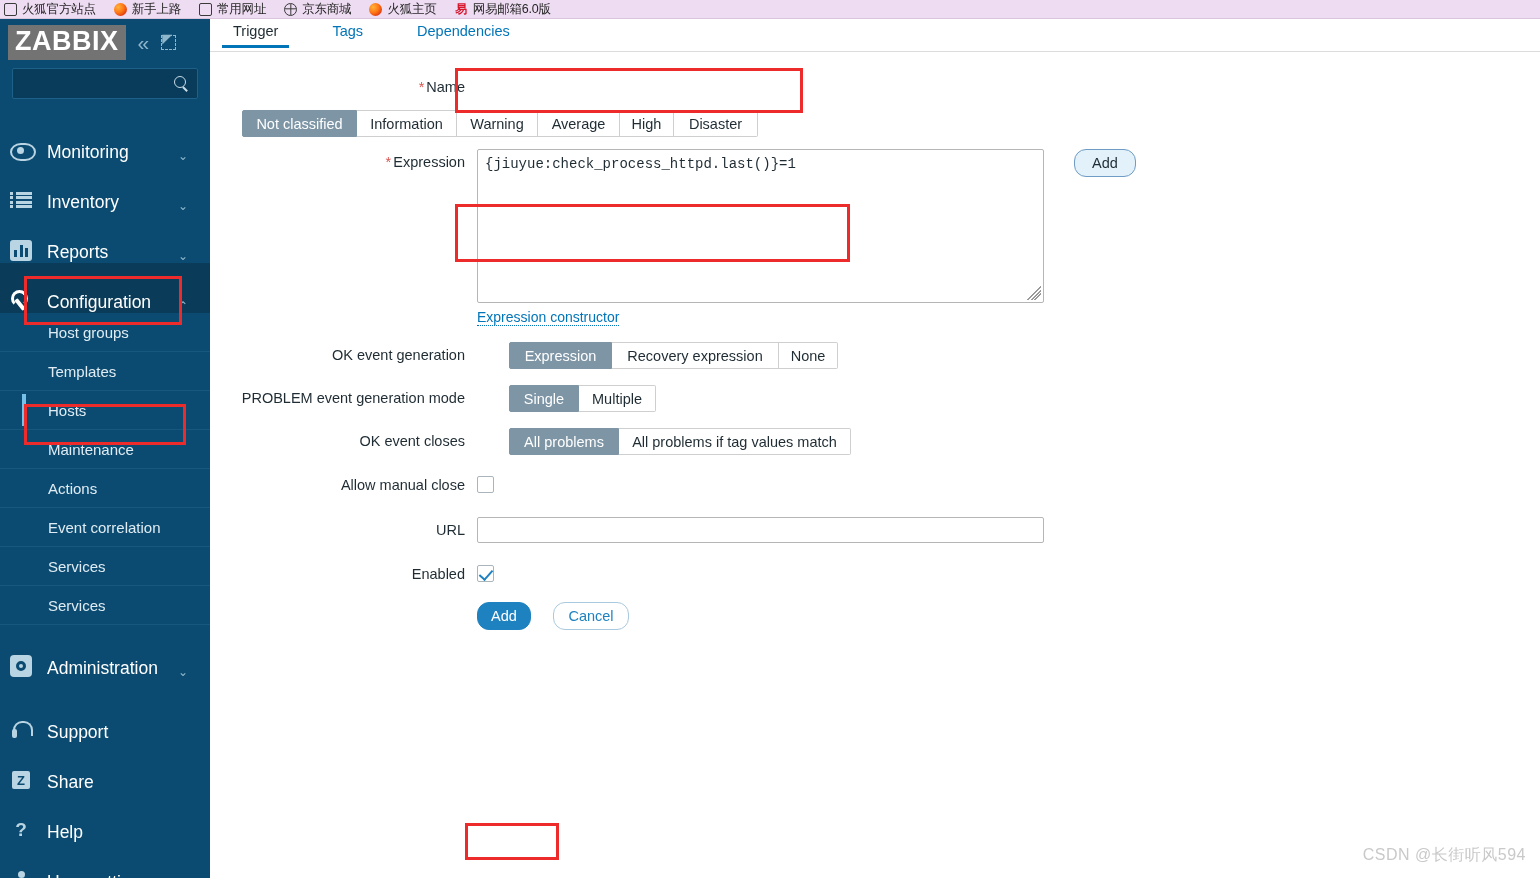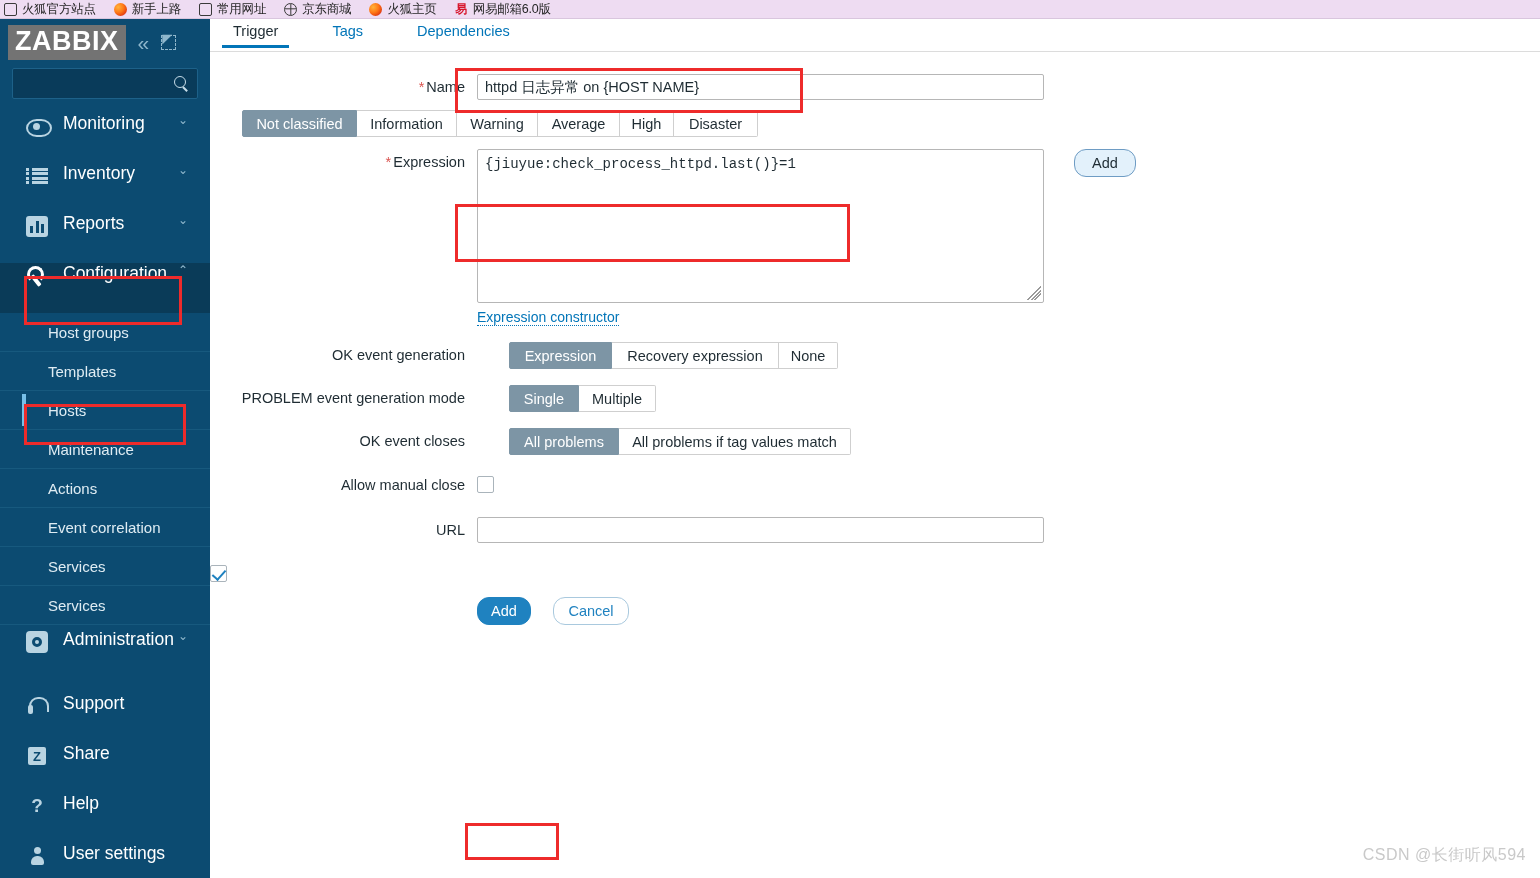--- a/index.html
+++ b/index.html
@@ -69,22 +69,22 @@
   #search-icon:before {
     content:""; position:absolute; left:0; top:0; width:10px; height:10px;
     border: 1.8px solid #c6dce8; border-radius: 50%;
   }
   #search-icon:after {
     content:""; position:absolute; left:9px; top:10px; width:6px; height:1.8px;
     background:#c6dce8; transform: rotate(45deg); transform-origin: left center;
   }
 
   .nav-item {
-    height: 50px; display: flex; align-items: flex-start;
-    padding-left: 24px; cursor: pointer; position: relative;
+    height: 50px; display: flex; align-items: flex-end;
+    padding-left: 8px; cursor: pointer; position: relative;
   }
   .nav-item .nav-ico {
     width: 26px; height: 26px; margin-right: 13px; flex: none;
     display: inline-flex; align-items: center; justify-content: center;
     color: #b9d4e2;
   }
   .nav-item .nav-label { font-size: 17.5px; color: #ffffff; }
   .nav-item .chev { position: absolute; right: 22px; font-size: 12px; color: #8fb7cc; }
   .nav-item.active { background: #0a3b58; }
 
@@ -377,21 +377,20 @@
   <div id="tabbar">
     <div class="tab active">Trigger</div>
     <div class="tab">Tags</div>
     <div class="tab">Dependencies</div>
   </div>
 
   <div class="form-row" style="margin-top:22px">
     <div class="form-label">
       <span class="req">*</span><span>Name</span>
     </div>
-    <input class="txt-input" style="width: 567px;" value="httpd 日志异常 on {HOST NAME}">
   </div>
 
 
   <div class="form-row">
     <div class="seg">
       <div class="seg-btn selected" style="width:115px;justify-content:center">Not classified</div>
       <div class="seg-btn" style="width:100px;justify-content:center">Information</div>
       <div class="seg-btn" style="width:81px;justify-content:center">Warning</div>
       <div class="seg-btn" style="width:82px;justify-content:center">Average</div>
       <div class="seg-btn" style="width:54px;justify-content:center">High</div>
@@ -442,20 +441,21 @@
     <div class="checkbox" style="margin-top:4px"></div>
   </div>
 
   <div class="form-row" style="margin-top:19px">
     <div class="form-label">URL</div>
     <input class="txt-input" style="width: 567px;" value="">
   </div>
 
 
   <div class="form-row" style="margin-top:18px">
+    <div class="form-label">Enabled</div>
     <div class="checkbox checked" style="margin-top:4px"></div>
   </div>
 
   <div class="form-row" style="margin-top:15px">
     <div class="form-label"></div>
     <div class="btn btn-primary" style="width:54px">Add</div>
     <div class="btn btn-secondary" style="width:76px;margin-left:22px">Cancel</div>
   </div>
 
   <div id="watermark">CSDN @长街听风594</div>

